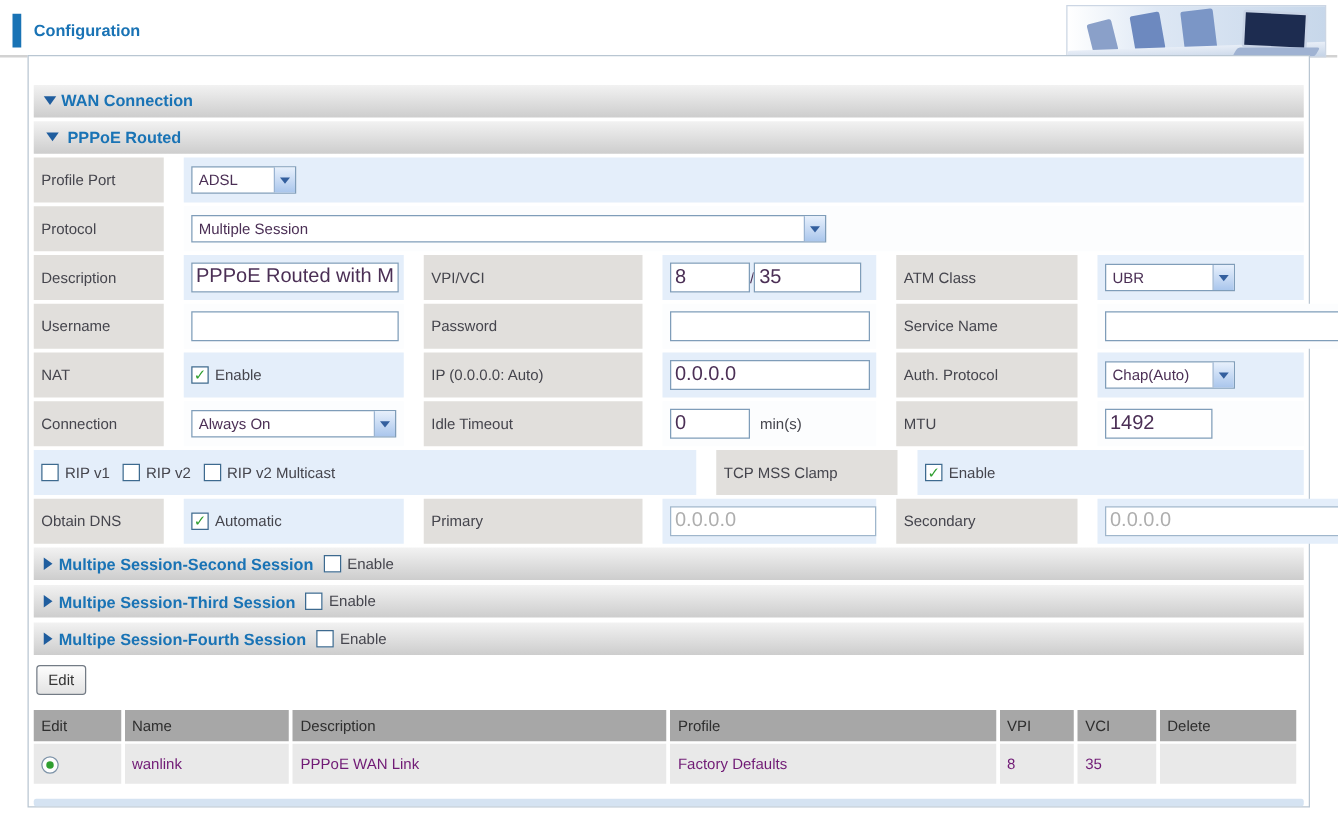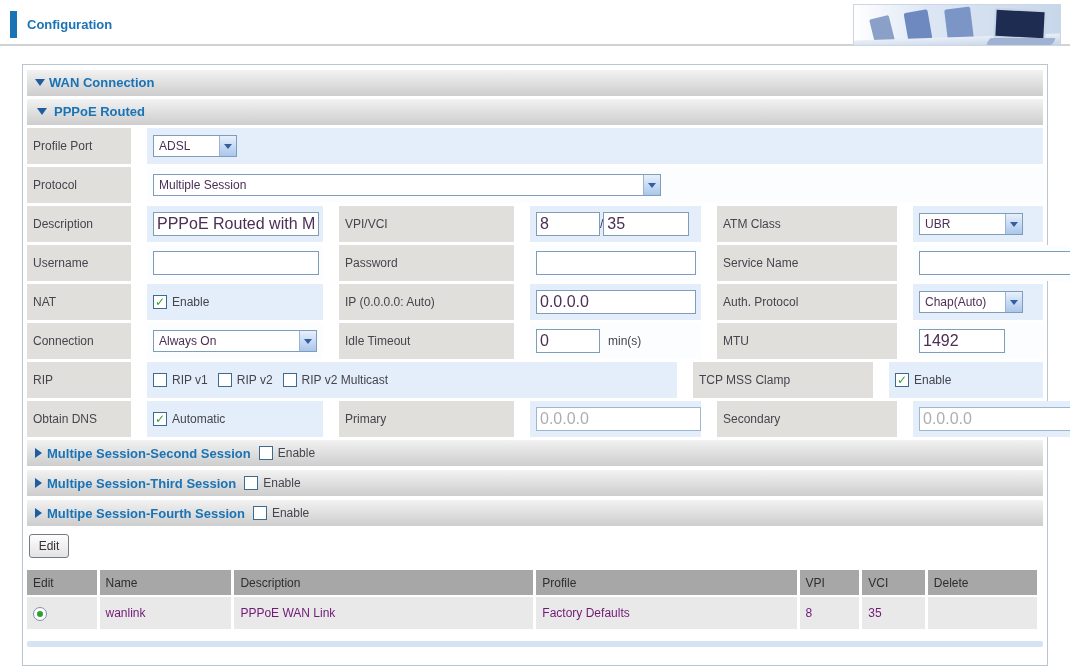--- a/index.html
+++ b/index.html
@@ -14,37 +14,37 @@
           border:1px solid #ccd6e4; background:linear-gradient(90deg,#ffffff 0%,#dde7f4 35%,#c7d7ea 100%); }
   .hero .shape { position:absolute; border-radius:2px; }
   .mon1 { left:18px; top:12px; width:20px; height:26px; background:#8aa0c9; transform:rotate(-14deg); }
   .mon2 { left:52px; top:6px;  width:24px; height:30px; background:#6d89bf; transform:rotate(-10deg); }
   .mon3 { left:92px; top:3px;  width:26px; height:32px; background:#7b96c6; transform:rotate(-7deg); }
   .desk { left:0px; top:32px; width:208px; height:12px; background:linear-gradient(#e8eef7,#c3d2e6); transform:rotate(-2deg); border-radius:0; }
   .laptop-screen { right:14px; top:4px; width:52px; height:30px; background:#1d2c50; border:2px solid #c9d4e6; border-radius:3px; transform:rotate(3deg); }
   .laptop-base { right:6px; top:33px; width:66px; height:7px; background:#9fb2d2; transform:skewX(-30deg); }
 
   
-  .panel { position:absolute; left:22px; top:64px; width:1026px; height:602px;
-           border:1px solid #b9c6d2; background:#ffffff; padding:5px 4px 4px 4px; }
+  .panel { position:absolute; left:22px; top:44px; width:1026px; height:602px;
+           border:1px solid #b9c6d2; background:#ffffff; padding:23px 4px 4px 4px; }
 
   .section-bar { height:26px; line-height:26px; margin-bottom:3px; padding-left:8px;
     background:linear-gradient(#f2f2f2,#cdcdcd); color:#1973b5; font-weight:bold; font-size:13px; }
   .tri-down { display:inline-block; width:0; height:0; border-left:5px solid transparent;
     border-right:5px solid transparent; border-top:7px solid #1f5d9e; margin-right:4px; vertical-align:1px; }
   .tri-right { display:inline-block; width:0; height:0; border-top:5px solid transparent;
     border-bottom:5px solid transparent; border-left:7px solid #1f5d9e; margin-right:5px; }
   .sub-indent { padding-left:10px; }
 
   
   .frow { display:flex; gap:16px; height:36px; margin-bottom:3px; }
   .cell { display:flex; align-items:center; padding:0 6px; }
   .lab   { width:104px; background:#e1dfdc; flex:none; }
   .lab2  { width:175px; background:#e1dfdc; flex:none; }
-  .lab3  { width:180px; background:#e1dfdc; flex:none; }
+  .lab3  { width:145px; background:#e1dfdc; flex:none; }
   .f1 { width:176px; flex:none; }
   .f2 { width:171px; flex:none; }
   .f3 { flex:1; }
   .fmerge { width:530px; flex:none; }
   .bg-blue  .cell:not(.lab):not(.lab2):not(.lab3) { background:#e4eefa; }
   .bg-white .cell:not(.lab):not(.lab2):not(.lab3) { background:#fcfdfe; }
 
   .val { color:#4b2f55; }
 
   input.txt { height:24px; border:1px solid #7f9db9; background:#ffffff; color:#4b2f55;
@@ -204,21 +204,20 @@
       <input class="txt" style="width: 64px;" value="0">
       <span class="unit">min(s)</span>
     </div>
     <div class="cell lab3">MTU</div>
     <div class="cell f3">
       <input class="txt" style="width: 86px;" value="1492">
     </div>
   </div>
 
   <div class="frow bg-blue">
-    <div class="cell lab">RIP</div>
     <div class="cell fmerge">
       <span class="cb"></span>
       <span class="cbl">RIP v1</span>
       <span class="cb"></span>
       <span class="cbl">RIP v2</span>
       <span class="cb"></span>
       <span class="cbl">RIP v2 Multicast</span>
     </div>
     <div class="cell lab3">TCP MSS Clamp</div>
     <div class="cell f3">

